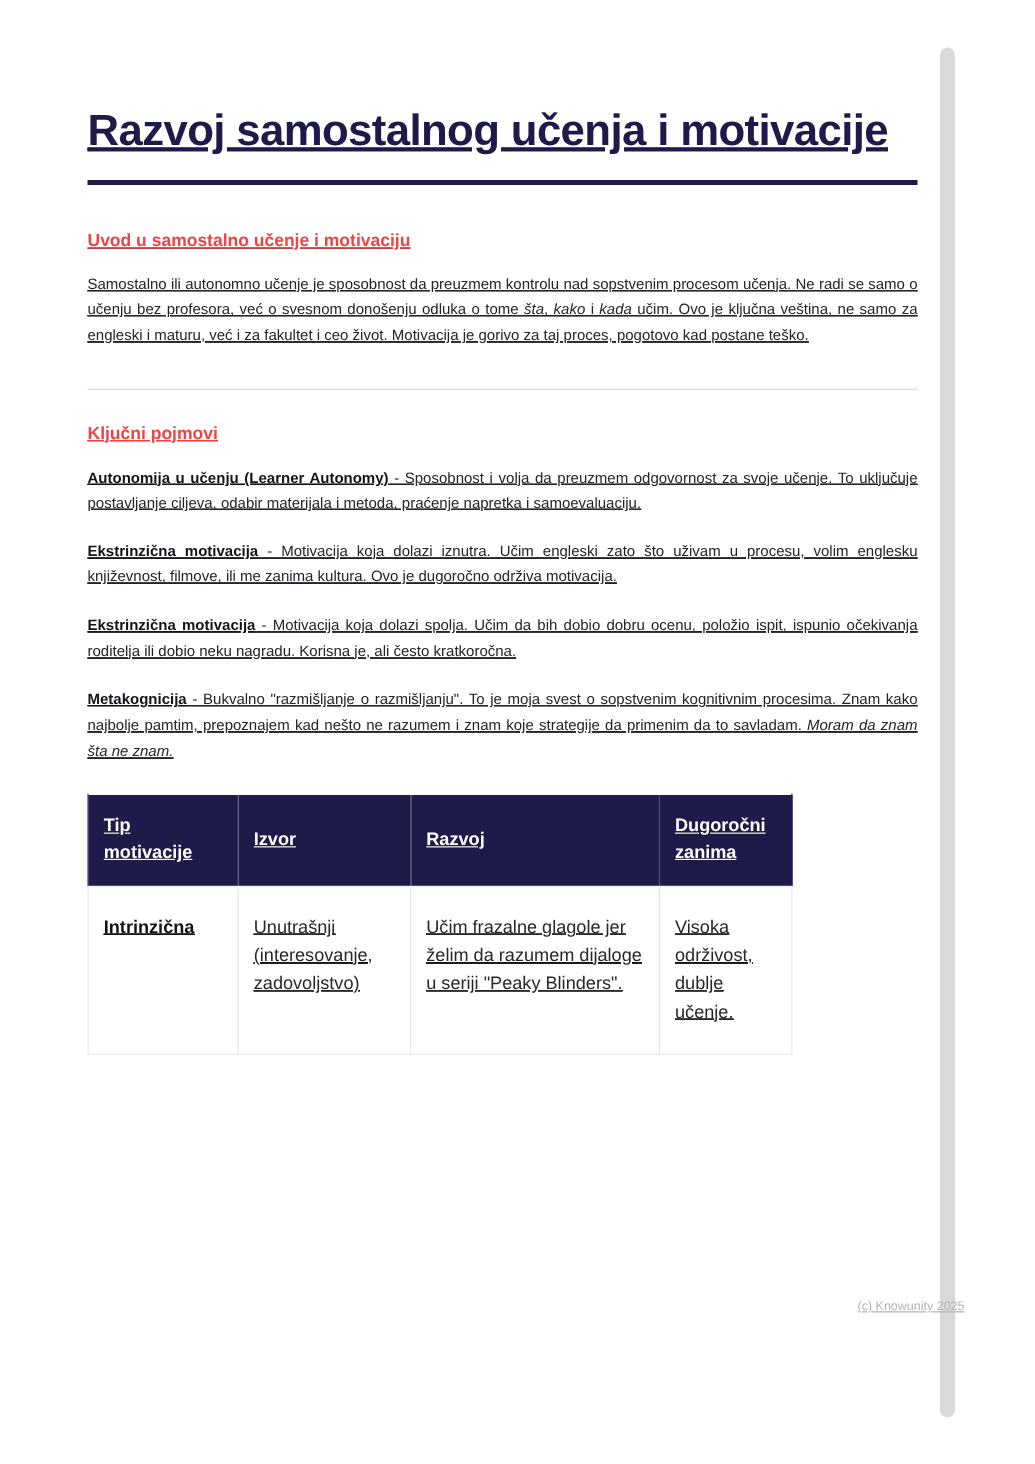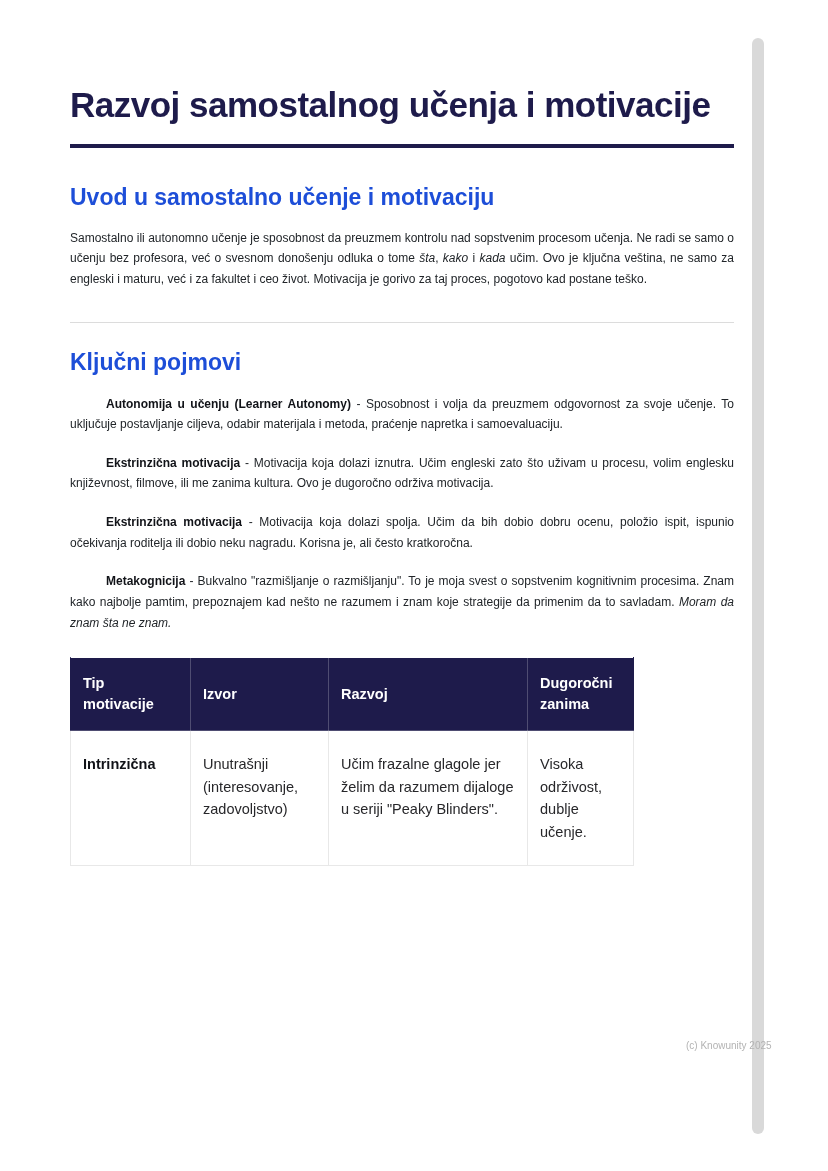--- a/index.html
+++ b/index.html
@@ -1,15 +1,15 @@
 <!DOCTYPE html>
 <html><head>
 <meta charset="utf-8">
 <style>
-  * { margin: 0; padding: 0; box-sizing: border-box; }
+  * { margin: 0; padding: 0; box-sizing: border-box; text-decoration: underline; }
   html, body {
     width: 828px; height: 1171px;
     background: #ffffff;
     font-family: "Liberation Sans", sans-serif;
     overflow: hidden;
     position: relative;
   }
   .viewer { position: absolute; inset: 0; background: #ffffff; }
 
   .scrollbar {
@@ -41,36 +41,36 @@
     letter-spacing: -0.5px;
     color: #1e1b4b;
   }
   .title-rule {
     margin-top: 17px;
     height: 4px;
     background: #1e1b4b;
     width: 100%;
   }
   h2.section-heading {
-    font-size: 23px;
+    font-size: 14px;
     font-weight: bold;
-    color: #1d4ed8;
+    color: #ef4444;
     margin-top: 36px;
   }
   h2.section-heading.second { margin-top: 26px; }
 
   p.body {
     margin-top: 17px;
     font-size: 12px;
     line-height: 1.72;
     color: #212529;
     text-align: justify;
   }
   p.body em { font-style: italic; }
-  p.body strong { color: #111318; margin-left: 36px; }
+  p.body strong { color: #111318; }
   p.term { margin-top: 18px; }
 
   hr.divider {
     border: none;
     border-top: 1px solid #dcdcdc;
     margin-top: 32px;
   }
 
   table.motivation {
     margin-top: 24px;

